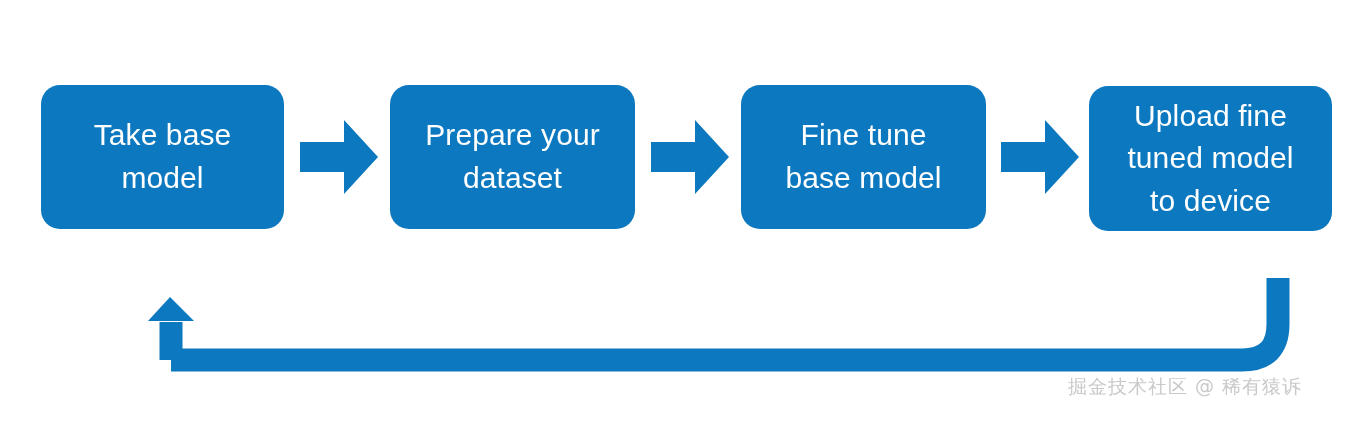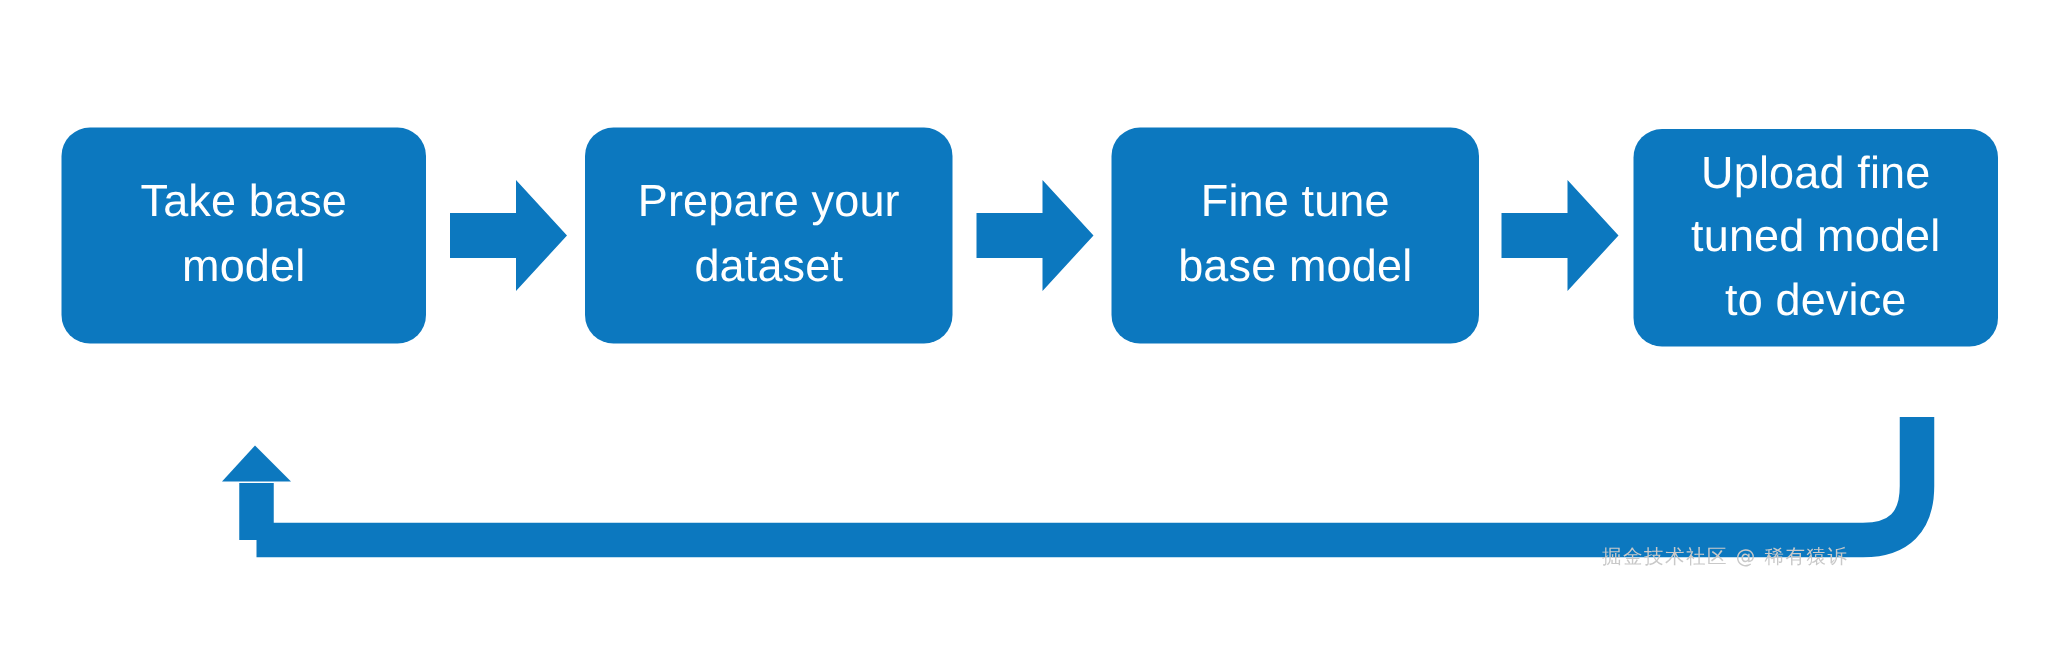--- a/index.html
+++ b/index.html
@@ -59,23 +59,23 @@
     position: absolute;
     left: 0;
     top: 250px;
     width: 1372px;
     height: 140px;
   }
 
   #watermark {
     position: absolute;
     left: 1068px;
-    top: 359px;
+    top: 373px;
     font-family: "DejaVu Sans", sans-serif;
-    font-size: 13px;
+    font-size: 19px;
     line-height: 26px;
     color: #c9c9c9;
     white-space: nowrap;
     letter-spacing: 1px;
     user-select: none;
   }
 </style>
 </head>
 <body>
 

